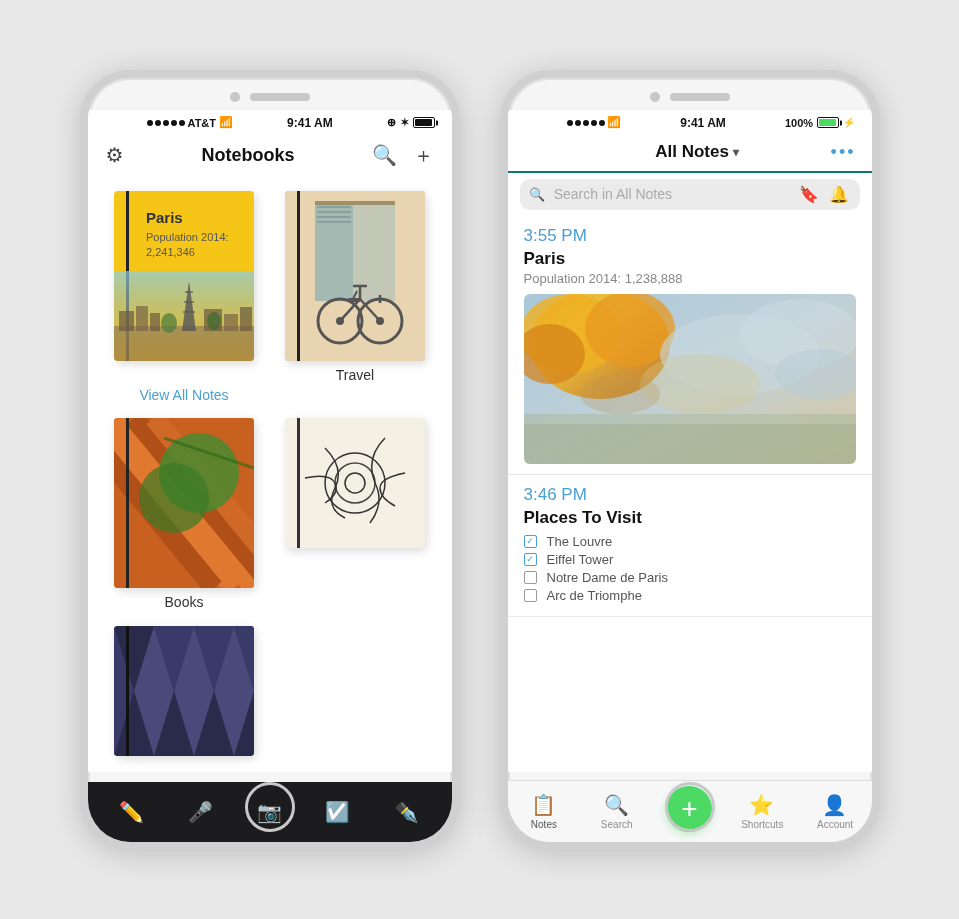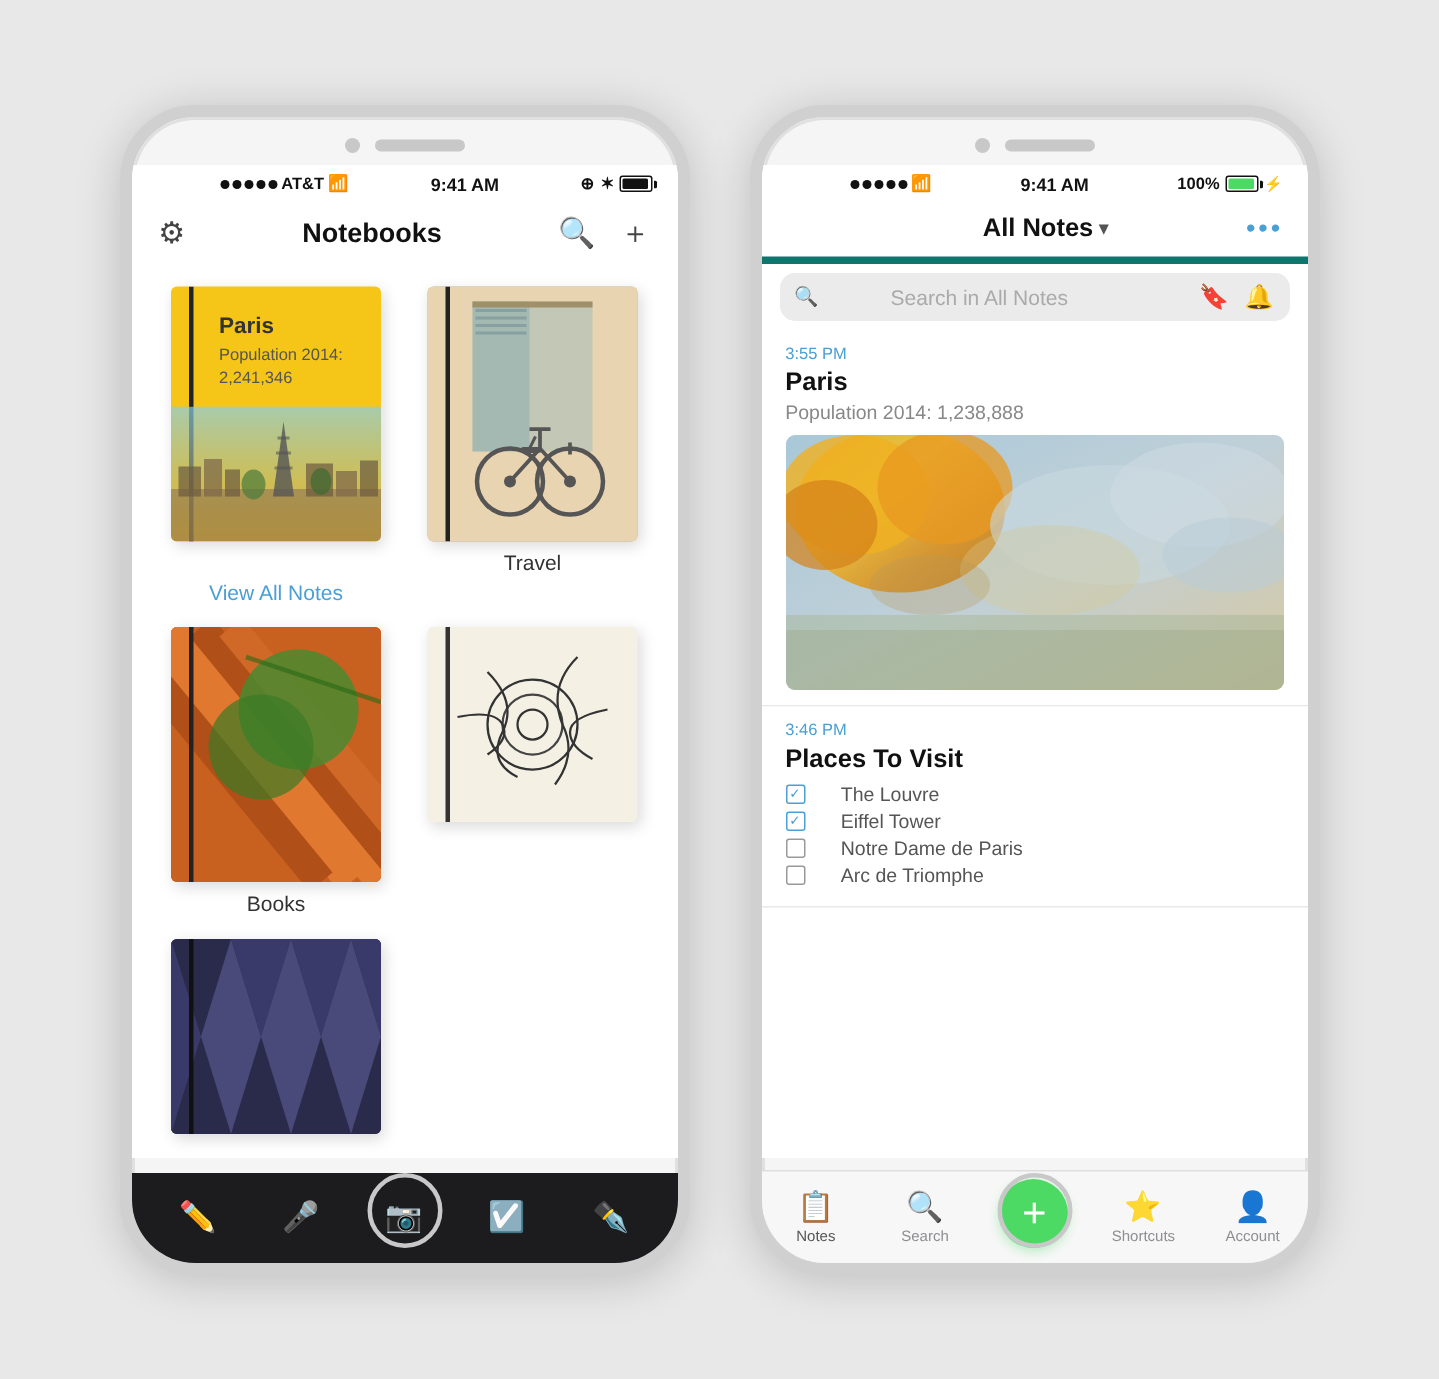--- a/index.html
+++ b/index.html
@@ -211,21 +211,21 @@
       align-items: center;
     }
 
     
     .all-notes-nav {
       display: flex;
       align-items: center;
       justify-content: space-between;
       padding: 8px 16px;
       background: #fff;
-      border-bottom: 5px solid #0f766e;
+      border-bottom: 2px solid #0f766e;
       flex-shrink: 0;
     }
     .all-notes-title {
       display: flex;
       align-items: center;
       gap: 4px;
       font-size: 17px;
       font-weight: 600;
       color: #111;
       cursor: pointer;
@@ -233,21 +233,21 @@
     .chevron-down { font-size: 12px; color: #555; }
     .dots-menu { font-size: 18px; color: #4a9fd4; letter-spacing: 2px; cursor: pointer; }
 
     
     .note-card {
       border-bottom: 1px solid #e8e8e8;
       padding: 10px 16px;
       background: #fff;
     }
     .note-time {
-      font-size: 11px;
+      font-size: 17px;
       color: #4a9fd4;
       margin-bottom: 3px;
     }
     .note-title-text {
       font-size: 17px;
       font-weight: 600;
       color: #111;
       margin-bottom: 2px;
     }
     .note-preview {
@@ -260,21 +260,21 @@
       height: 170px;
       border-radius: 6px;
       overflow: hidden;
     }
 
     
     .note-checklist { margin-top: 6px; }
     .check-item {
       display: flex;
       align-items: center;
-      gap: 24px;
+      gap: 10px;
       font-size: 13px;
       color: #555;
       margin-bottom: 3px;
     }
     .check-box {
       width: 13px; height: 13px;
       border: 1.5px solid #999;
       border-radius: 2px;
       display: flex; align-items: center; justify-content: center;
       flex-shrink: 0;
@@ -571,21 +571,21 @@
         <div class="all-notes-title">
           <span>All Notes</span>
           <span class="chevron-down">▾</span>
         </div>
         <div class="dots-menu">•••</div>
       </div>
 
       <div style="padding: 6px 12px; background:#fff; flex-shrink:0;">
         <div style="display:flex; align-items:center; background:#ebebeb; border-radius:10px; padding:6px 10px; gap:8px;">
           <span style="color:#999; font-size:13px;">🔍</span>
-          <span style="color:#aaa; font-size:14px; flex:1;margin-left:40px;">Search in All Notes</span>
+          <span style="color:#aaa; font-size:14px; flex:1;">Search in All Notes</span>
           <div style="display:flex; gap:10px; margin-left:auto;">
             <span style="color:#888; font-size:16px;">🔖</span>
             <span style="color:#888; font-size:16px;">🔔</span>
           </div>
         </div>
       </div>
 
       <div style="flex:1; overflow-y:auto; background:#fff;">
 
         <div class="note-card">

